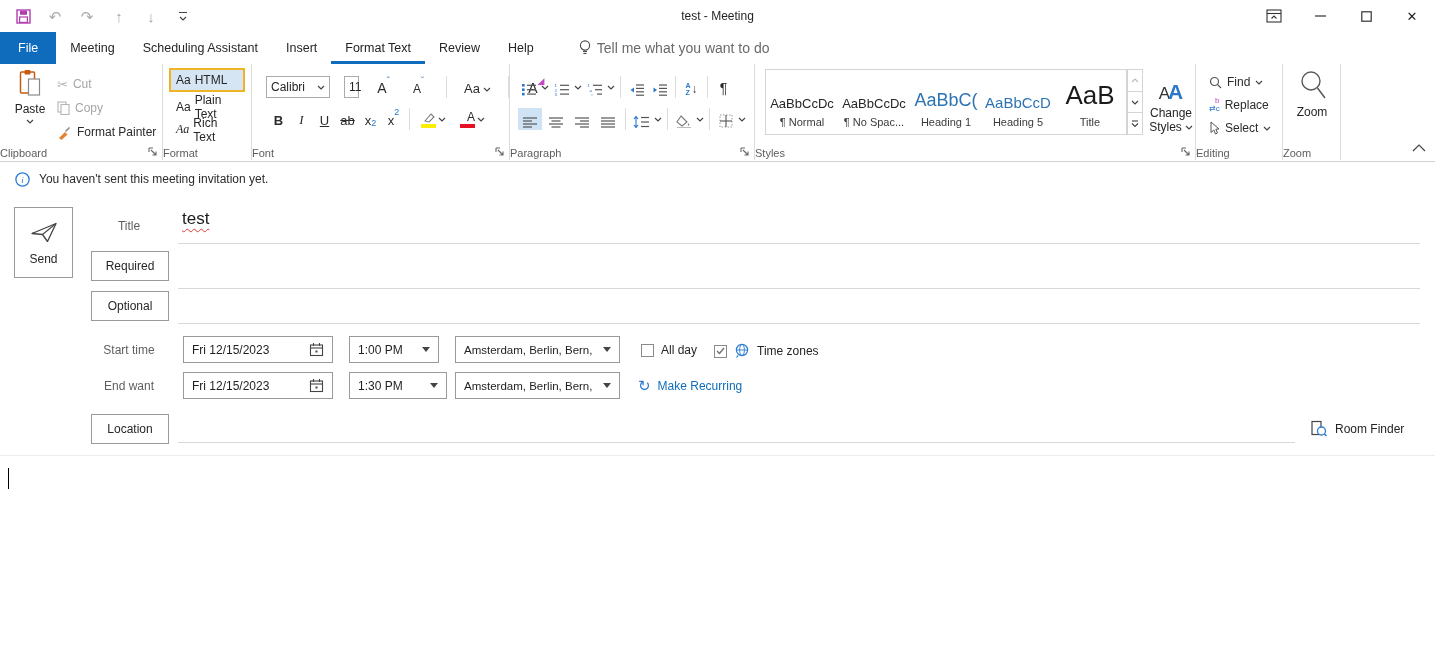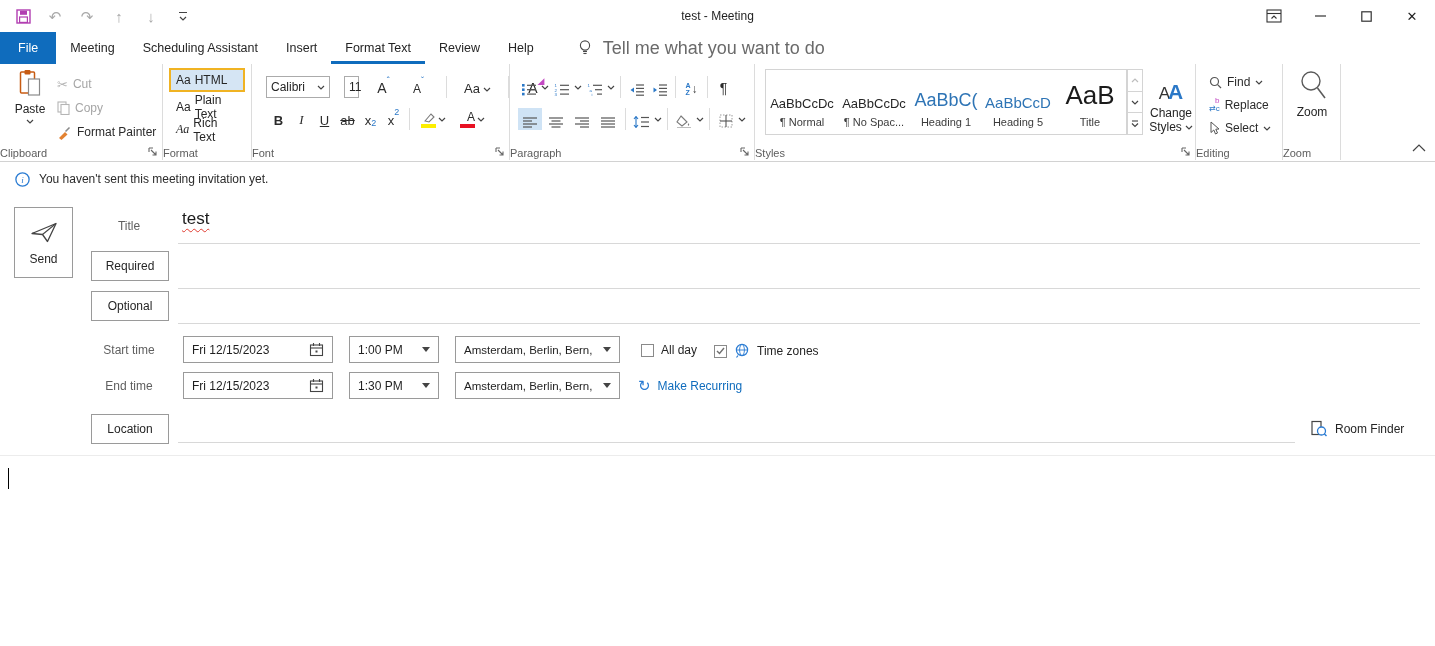--- a/index.html
+++ b/index.html
@@ -13,21 +13,21 @@
   .win-title{position:absolute;left:0;top:0;width:100%;height:32px;text-align:center;line-height:32px;font-size:12px;color:#1f1f1f}
   .winctls{position:absolute;right:0;top:0;height:32px;display:flex}
   .winctl{width:46px;height:32px;display:flex;align-items:center;justify-content:center;color:#222;font-size:13px}
   .qat-caret{position:relative;width:10px;height:8px}
   .qat-caret .bar{position:absolute;left:1px;top:0;width:8px;height:0;border-top:1px solid #444}
   
   .tabrow{position:absolute;left:0;top:32px;width:1435px;height:32px;display:flex;align-items:stretch}
   .tab{display:flex;align-items:center;padding:0 14px;font-size:12.5px;color:#262626;box-sizing:border-box}
   .tab-file{background:#0f6cbd;color:#fff;padding:0 18px}
   .tab-active{color:#222;font-weight:400;border-bottom:3px solid #0f6cbd;padding-top:3px}
-  .tellme{display:flex;align-items:center;gap:11px;margin-left:30px;color:#6a6a6a;font-size:18px}
+  .tellme{display:flex;align-items:center;gap:5px;margin-left:30px;color:#6a6a6a;font-size:14px}
   
   .ribbon{position:absolute;left:0;top:64px;width:1435px;height:97px;background:#fff}
   .ribbon-bottomline{position:absolute;left:0;top:161px;width:1435px;height:1px;background:#d2d2d2}
   .rgroup{position:absolute;top:0;height:96px;border-right:1px solid #dcdcdc;box-sizing:border-box}
   .rgroup-label{position:absolute;left:0;right:0;bottom:1px;font-size:11px;color:#5d5d5d}
   .launcher{position:absolute;right:3px;bottom:2px;width:12px;height:12px;display:flex;align-items:center;justify-content:center}
   .sbtn{height:22px;display:flex;align-items:center;gap:5px;font-size:12px;color:#2b2b2b;padding:0 3px;white-space:nowrap}
   .disabled{color:#a6a6a6}
   .combo{border:1px solid #ababab;height:22px;display:flex;align-items:center;justify-content:space-between;padding:0 4px;font-size:12px;box-sizing:border-box;background:#fff}
   .fbtn{min-width:21px;height:22px;display:flex;align-items:flex-end;justify-content:center;font-size:13px;color:#2b2b2b;padding-bottom:2px;box-sizing:border-box}
@@ -595,32 +595,32 @@
     </span>
     <svg width="16" height="16" viewBox="0 0 16 16">
       <circle cx="8" cy="7" r="5.6" fill="none" stroke="#2b7cd3" stroke-width="1.2"></circle>
       <ellipse cx="8" cy="7" rx="2.4" ry="5.6" fill="none" stroke="#2b7cd3" stroke-width="0.9"></ellipse>
       <line x1="2.4" y1="7" x2="13.6" y2="7" stroke="#2b7cd3" stroke-width="0.9"></line>
       <line x1="4" y1="12.5" x2="2.5" y2="14.5" stroke="#2b7cd3" stroke-width="1.2"></line>
     </svg>
     <span style="font-size:12px">Time zones</span>
   </div>
 
-  <div class="flabel" style="left:74px;top:379px">End time</div>
+  <div class="flabel" style="left:74px;top:379px">End want</div>
   <div class="inputbox" style="left:183px;top:372px;width:150px;height:27px">
     <span>Fri 12/15/2023</span>
     <svg width="15" height="15" viewBox="0 0 15 15">
       <rect x="1.5" y="3" width="12" height="10.5" fill="none" stroke="#444" stroke-width="1.1"></rect>
       <line x1="1.5" y1="6" x2="13.5" y2="6" stroke="#444" stroke-width="1.1"></line>
       <line x1="4.5" y1="1" x2="4.5" y2="4" stroke="#444" stroke-width="1.1"></line>
         <line x1="10.5" y1="1" x2="10.5" y2="4" stroke="#444" stroke-width="1.1"></line>
       <rect x="6.5" y="8.5" width="2" height="2" fill="#444"></rect>
     </svg>
   </div>
-  <div class="inputbox" style="left:349px;top:372px;width:90px;height:27px">
+  <div class="inputbox" style="left:349px;top:372px;width:98px;height:27px">
     <span>1:30 PM</span>
     <span class="tri"></span>
   </div>
   <div class="inputbox" style="left:455px;top:372px;width:165px;height:27px;font-size:11.5px">
     <span>Amsterdam, Berlin, Bern,</span>
     <span class="tri"></span>
   </div>
   <div class="abs linkblue" style="left:638px;top:378px;display:flex;align-items:center;gap:7px">
     <span style="font-size:15px;line-height:1;color:#2b7cd3">↻</span>
     <span>Make Recurring</span>

